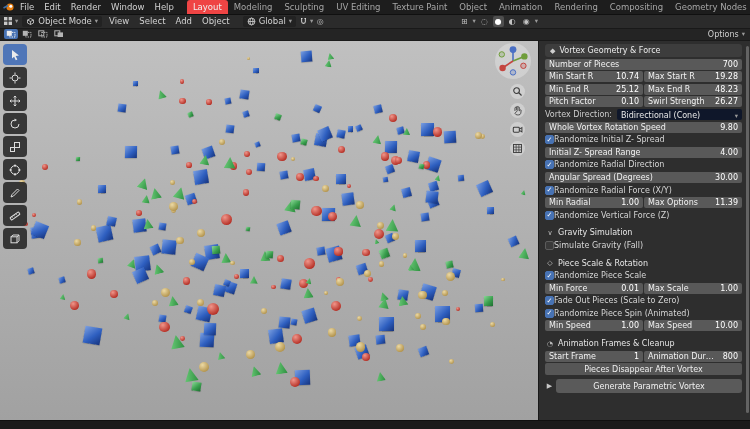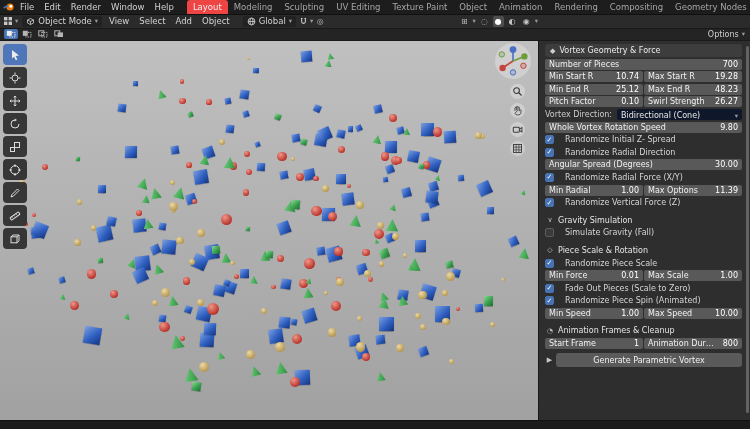--- a/index.html
+++ b/index.html
@@ -51,21 +51,21 @@
   .hdicon{color:#cfcfcf;font-size:7px}
   .p-label{color:#cdcdcd;padding-left:2px}
   .p-subheader{color:#e6e6e6;gap:4px;padding-left:1px}
   .sicon{color:#bdbdbd;font-size:7px;width:8px;text-align:center}
   .p-field{display:flex;align-items:center;justify-content:space-between;background:#595959;border-radius:2px;padding:0 4px;height:11px;flex:1;min-width:0}
   .f-label{color:#f2f2f2;white-space:nowrap;overflow:hidden;text-overflow:ellipsis}
   .f-value{color:#ffffff;margin-left:4px;white-space:nowrap}
   .p-pair{gap:1px}
   .p-check .box{width:9px;height:9px;border-radius:2px;background:#3a3a3a;border:1px solid#5c5c5c;box-sizing:border-box;display:flex;align-items:center;justify-content:center;font-size:7px;color:#fff;flex:0 0 auto}
   .p-check .box.on{background:#4772b3;border-color:#4772b3}
-  .clabel{color:#d6d6d6;margin-left:11px;white-space:nowrap;overflow:hidden}
+  .clabel{color:#d6d6d6;margin-left:0;white-space:nowrap;overflow:hidden}
   .dlabel{color:#cdcdcd;margin-right:5px;white-space:nowrap}
   .dd{flex:1;background:#0f172a;border-radius:2px;height:11px;display:flex;align-items:flex-end;justify-content:space-between;padding:0 4px;color:#e8e8e8;min-width:0}
   .p-button{background:#565656;border-radius:2px;justify-content:center;color:#efefef;height:12px}
   .p-bigrow{height:15px;margin-top:2px;gap:2px}
   .caret2{width:9px;color:#c8c8c8;font-size:7px;text-align:center}
   .bigbtn{flex:1;background:#5a5a5a;border-radius:3px;height:14px;display:flex;align-items:center;justify-content:center;color:#f2f2f2}
   .p-gap{height:5px;flex:0 0 auto}
   
   .statusbar{position:absolute;left:0;right:0;bottom:0;height:8px;background:#1b1b1b;border-top:1px solid #101010;z-index:30}
   svg{display:block}
@@ -610,20 +610,26 @@
         <div class="p-row">
           <div class="p-field">
             <div class="f-label">Whole Vortex Rotation Speed</div>
             <div class="f-value">9.80</div>
           </div>
         </div>
         <div class="p-row p-check">
           <div class="box on">✓</div>
           <div class="clabel">Randomize Initial Z- Spread</div>
         </div>
+        <div class="p-row">
+          <div class="p-field">
+            <div class="f-label">Initial Z- Spread Range</div>
+            <div class="f-value">4.00</div>
+          </div>
+        </div>
         <div class="p-row p-check">
           <div class="box on">✓</div>
           <div class="clabel">Randomize Radial Direction</div>
         </div>
         <div class="p-row">
           <div class="p-field">
             <div class="f-label">Angular Spread (Degrees)</div>
             <div class="f-value">30.00</div>
           </div>
         </div>
@@ -699,20 +705,21 @@
         <div class="p-row p-pair">
           <div class="p-field">
             <div class="f-label">Start Frame</div>
             <div class="f-value">1</div>
           </div>
           <div class="p-field">
             <div class="f-label">Animation Duration (Fra...</div>
             <div class="f-value">800</div>
           </div>
         </div>
+        <div class="p-row p-button">Pieces Disappear After Vortex</div>
         <div class="p-row p-bigrow">
           <div class="caret2">▶</div>
           <div class="bigbtn">Generate Parametric Vortex</div>
         </div>
       </div>
     <div class="pscroll"></div>
   </div>
 
   <div class="statusbar"></div>
 </div>

